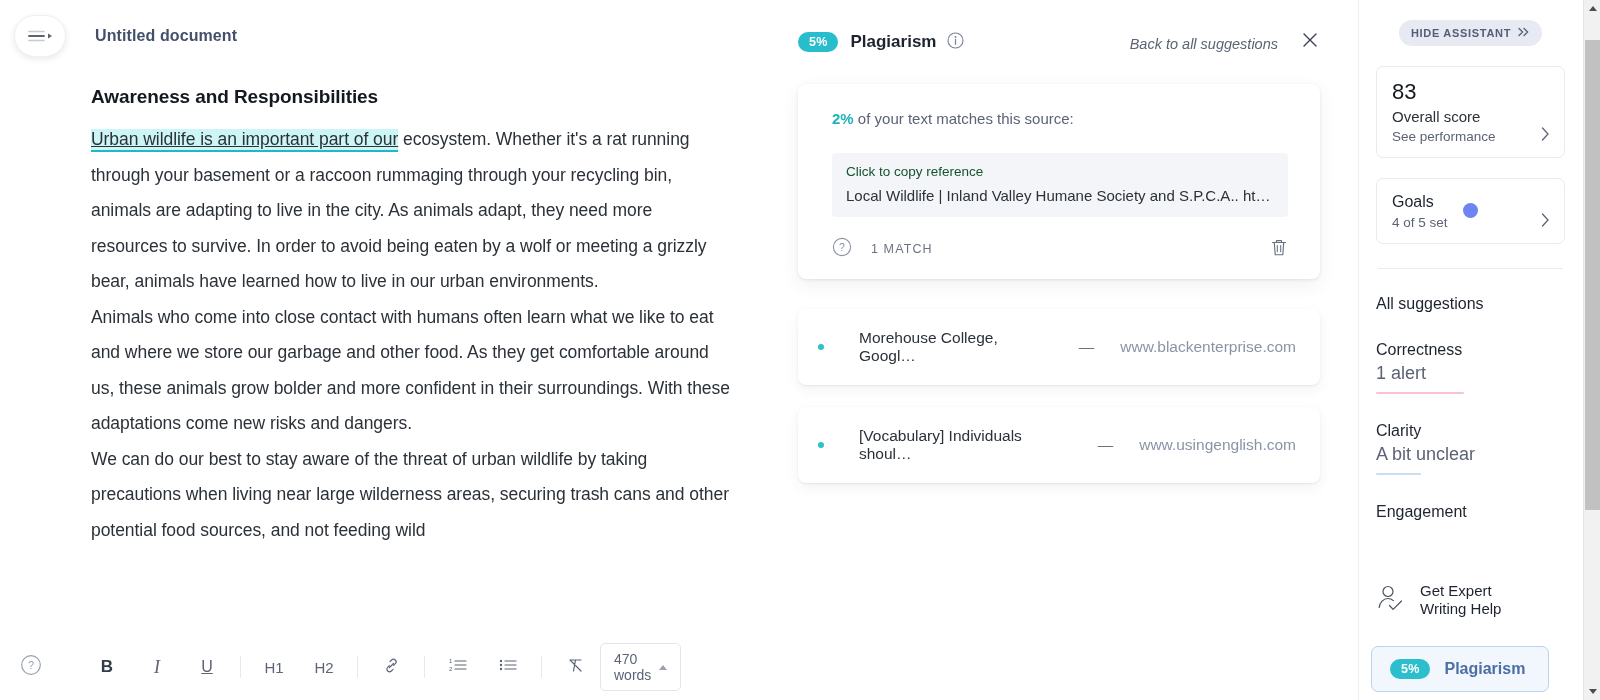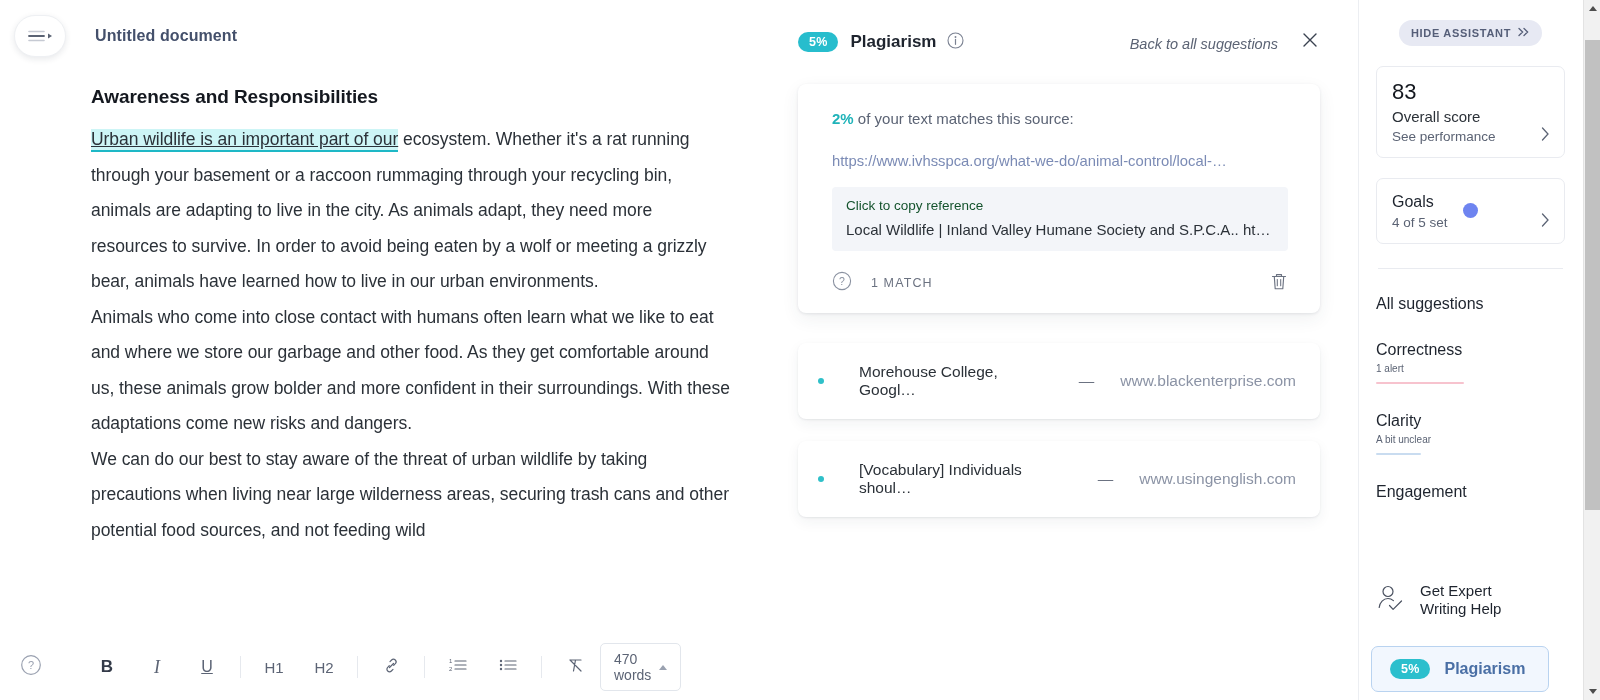--- a/index.html
+++ b/index.html
@@ -163,21 +163,21 @@
   .chev-right { position: absolute; right: 14px; bottom: 12px; }
   .goals-title { font-size: 16px; color: #1e242e; }
   .goals-sub { font-size: 13.5px; color: #5b6374; margin-top: 4px; }
   .goals-dot { position: absolute; left: 86px; top: 24px; width: 15px; height: 15px; border-radius: 50%; background: #6e84f0; }
 
   .hr { height: 1px; background: #e9ebf0; margin: 24px 2px 0 2px; }
   .all-sugg { font-size: 16px; color: #1e242e; margin-top: 26px; }
 
   .cat { margin-top: 28px; }
   .cat-name { font-size: 16px; color: #1e242e; }
-  .cat-sub { font-size: 10px; color: #5b6374; margin-top: 4px; }
+  .cat-sub { font-size: 18px; color: #5b6374; margin-top: 4px; }
   .cat-bar { height: 2px; margin-top: 8px; border-radius: 1px; }
 
   .expert {
     position: absolute; left: 17px; bottom: 82px; width: 190px;
     display: flex; align-items: center; gap: 13px; cursor: pointer;
   }
   .expert-label { font-size: 15px; color: #1e242e; line-height: 18px; }
 
   .plag-btn {
     position: absolute; left: 12px; bottom: 8px; width: 178px; height: 46px;
@@ -323,21 +323,20 @@
       </div>
     </div>
 
     <div class="plag-scroll">
 
       <div class="source-card">
         <div class="match-line">
           <b>2%</b>
           <span>of your text matches this source:</span>
         </div>
-        <div class="source-url">https://www.ivhsspca.org/what-we-do/animal-control/local-…</div>
         <div class="ref-box">
           <div class="ref-label">Click to copy reference</div>
           <div class="ref-text">Local Wildlife | Inland Valley Humane Society and S.P.C.A.. ht…</div>
         </div>
         <div class="card-foot">
           <span class="q-icon">
             <span>
               <svg width="20" height="20" viewBox="0 0 20 20">
                 <circle cx="10" cy="10" r="8.6" fill="none" stroke="#8a91a0" stroke-width="1.1"></circle>
                 <text x="10" y="14" font-size="10.5" fill="#8a91a0" text-anchor="middle" font-family="Liberation Sans">?</text>

